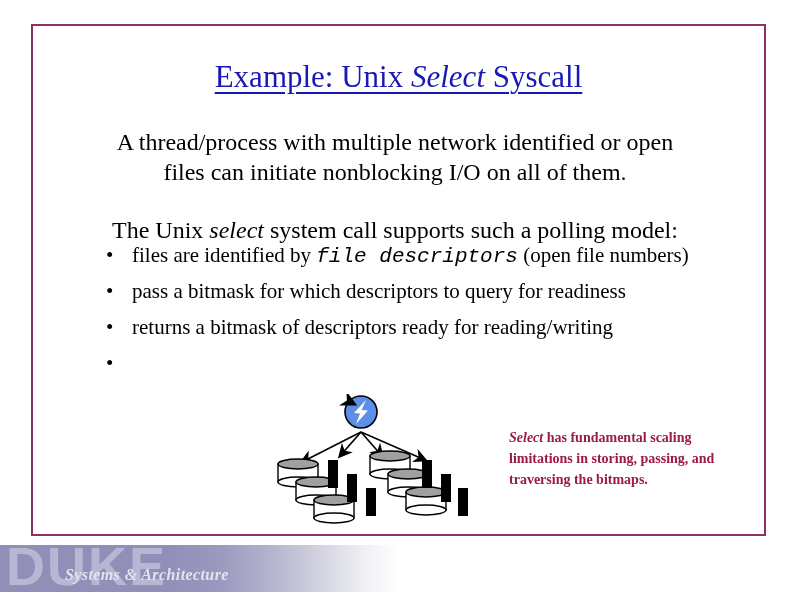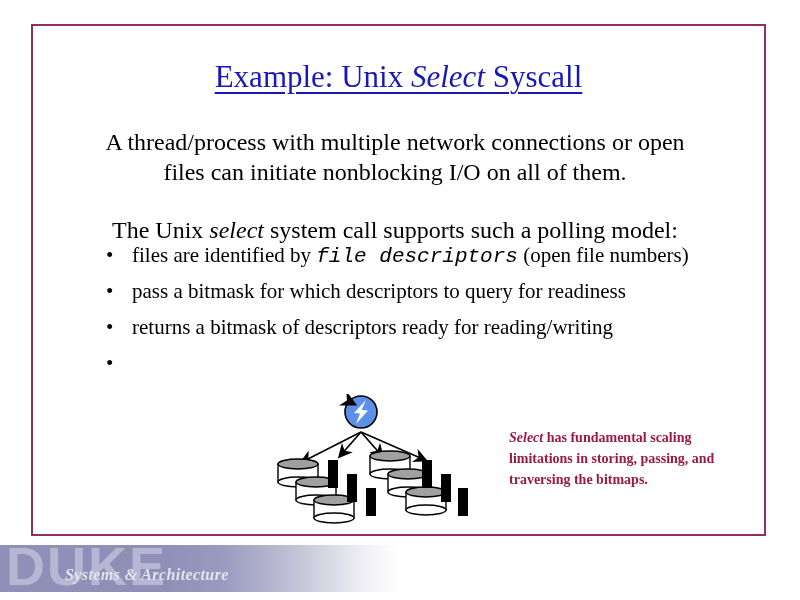--- a/index.html
+++ b/index.html
@@ -174,21 +174,21 @@
 
 <div id="slide">
 
   <div id="frame"></div>
 
   <div id="title">
     <span class="u"><span>Example: Unix </span><span class="it">Select</span><span> Syscall</span></span>
   </div>
 
   <div class="para" id="para1">
-    <span class="l1">A thread/process with multiple network connections or open</span>
+    <span class="l1">A thread/process with multiple network identified or open</span>
     <span class="l2">files can initiate nonblocking I/O on all of them.</span>
   </div>
 
   <div class="para" id="para2">
     <span>The Unix </span><span class="it">select</span><span> system call supports such a polling model:</span>
   </div>
 
   <div id="bullets">
 
     <div class="bullet-row">

